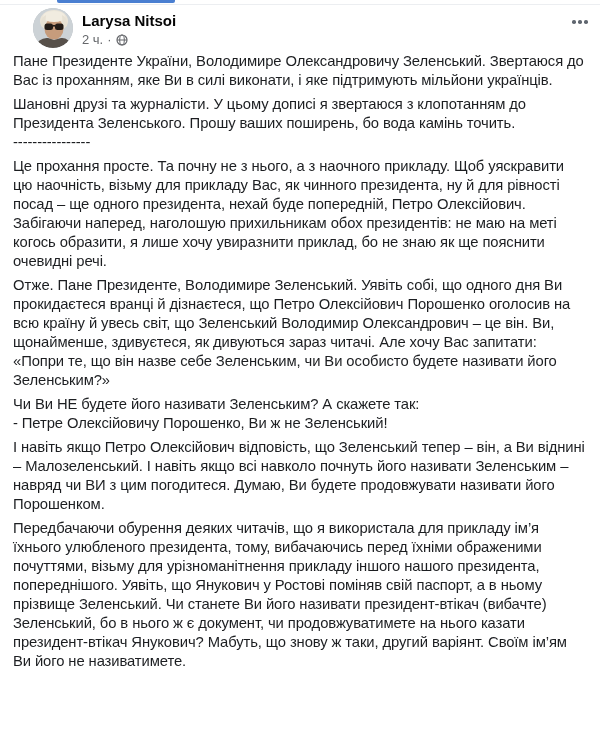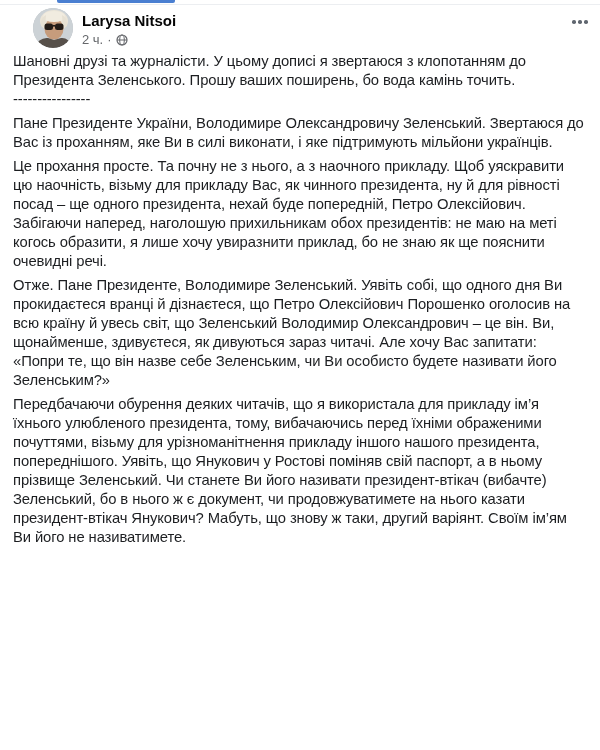--- a/index.html
+++ b/index.html
@@ -119,22 +119,25 @@
 
   <button class="options">
     <span class="ellipsis-icon">
         <i></i>
         <i></i>
         <i></i>
       </span>
   </button>
 
   <div class="post-body">
+    <p>Пане Президенте України, Володимире Олександровичу Зеленський. Звертаюся до Вас із проханням, яке Ви в силі виконати, і яке підтримують мільйони українців.</p>
     <p>Шановні друзі та журналісти. У цьому дописі я звертаюся з клопотанням до Президента Зеленського. Прошу ваших поширень, бо вода камінь точить.
 ----------------</p>
-    <p>Пане Президенте України, Володимире Олександровичу Зеленський. Звертаюся до Вас із проханням, яке Ви в силі виконати, і яке підтримують мільйони українців.</p>
     <p>Це прохання просте. Та почну не з нього, а з наочного прикладу. Щоб уяскравити цю наочність, візьму для прикладу Вас, як чинного президента, ну й для рівності посад – ще одного президента, нехай буде попередній, Петро Олексійович. Забігаючи наперед, наголошую прихильникам обох президентів: не маю на меті когось образити, я лише хочу увиразнити приклад, бо не знаю як ще пояснити очевидні речі.</p>
     <p>Отже. Пане Президенте, Володимире Зеленський. Уявіть собі, що одного дня Ви прокидаєтеся вранці й дізнаєтеся, що Петро Олексійович Порошенко оголосив на всю країну й увесь світ, що Зеленський Володимир Олександрович – це він. Ви, щонайменше, здивуєтеся, як дивуються зараз читачі. Але хочу Вас запитати: «Попри те, що він назве себе Зеленським, чи Ви особисто будете називати його Зеленським?»</p>
+    <p>Чи Ви НЕ будете його називати Зеленським? А скажете так:
+- Петре Олексійовичу Порошенко, Ви ж не Зеленський!</p>
+    <p>І навіть якщо Петро Олексійович відповість, що Зеленський тепер – він, а Ви віднині – Малозеленський. І навіть якщо всі навколо почнуть його називати Зеленським – навряд чи ВИ з цим погодитеся. Думаю, Ви будете продовжувати називати його Порошенком.</p>
     <p>Передбачаючи обурення деяких читачів, що я використала для прикладу ім’я їхнього улюбленого президента, тому, вибачаючись перед їхніми ображеними почуттями, візьму для урізноманітнення прикладу іншого нашого президента, попереднішого. Уявіть, що Янукович у Ростові поміняв свій паспорт, а в ньому прізвище Зеленський. Чи станете Ви його називати президент-втікач (вибачте) Зеленський, бо в нього ж є документ, чи продовжуватимете на нього казати президент-втікач Янукович? Мабуть, що знову ж таки, другий варіянт. Своїм ім’ям Ви його не називатимете.</p>
 
   </div>
 
 </div>
 
 </body></html>

